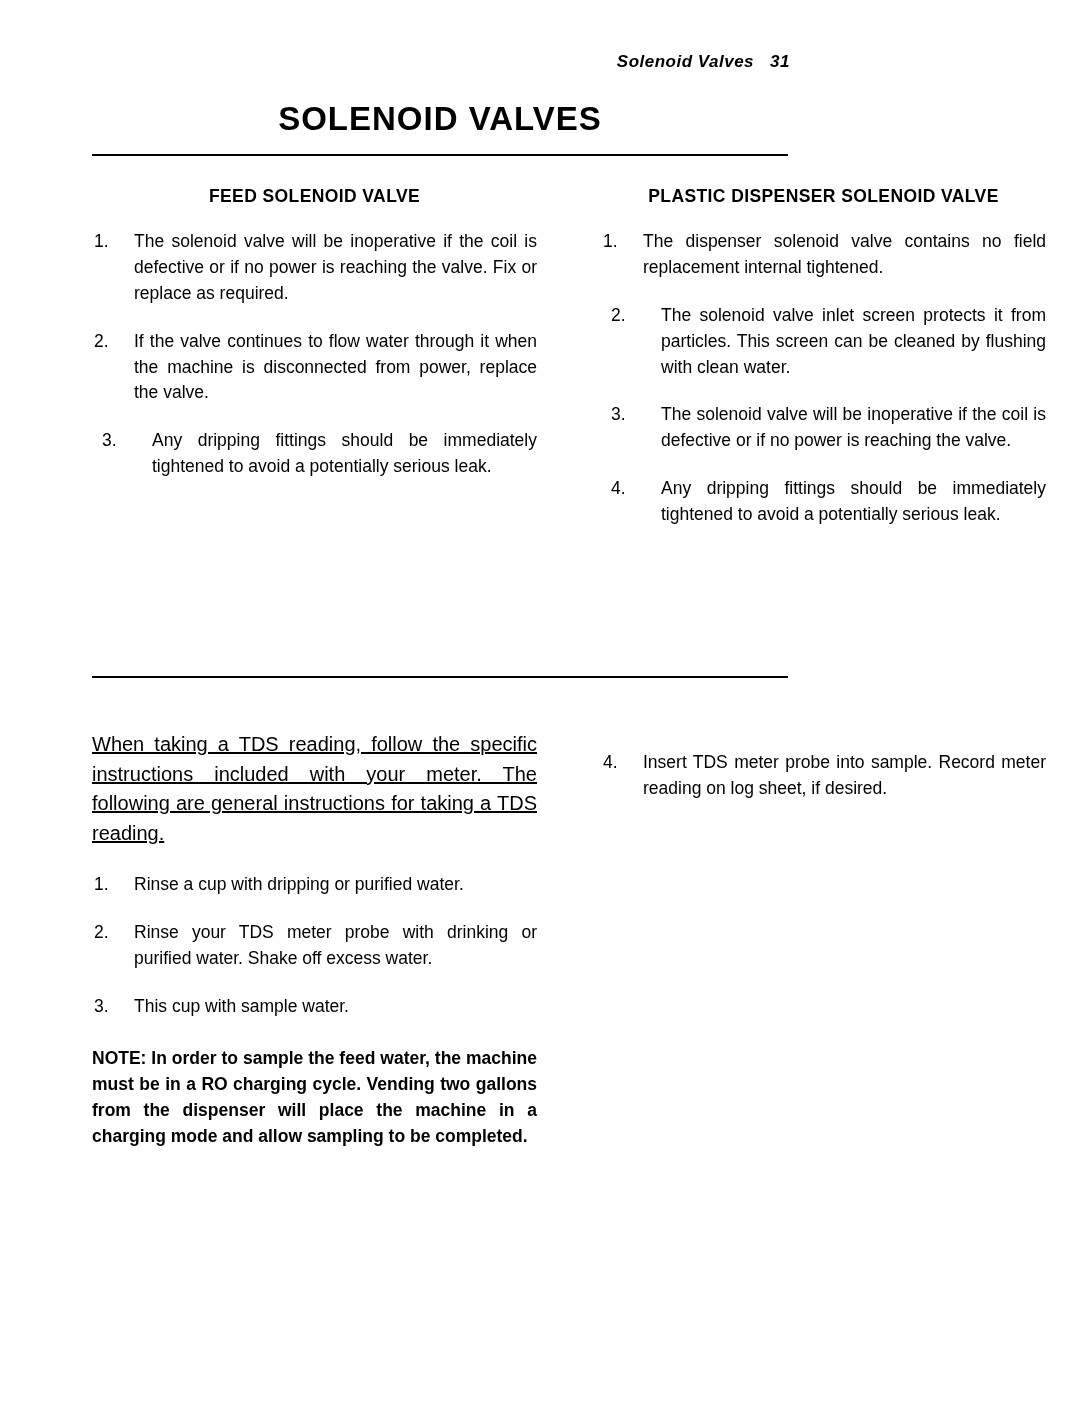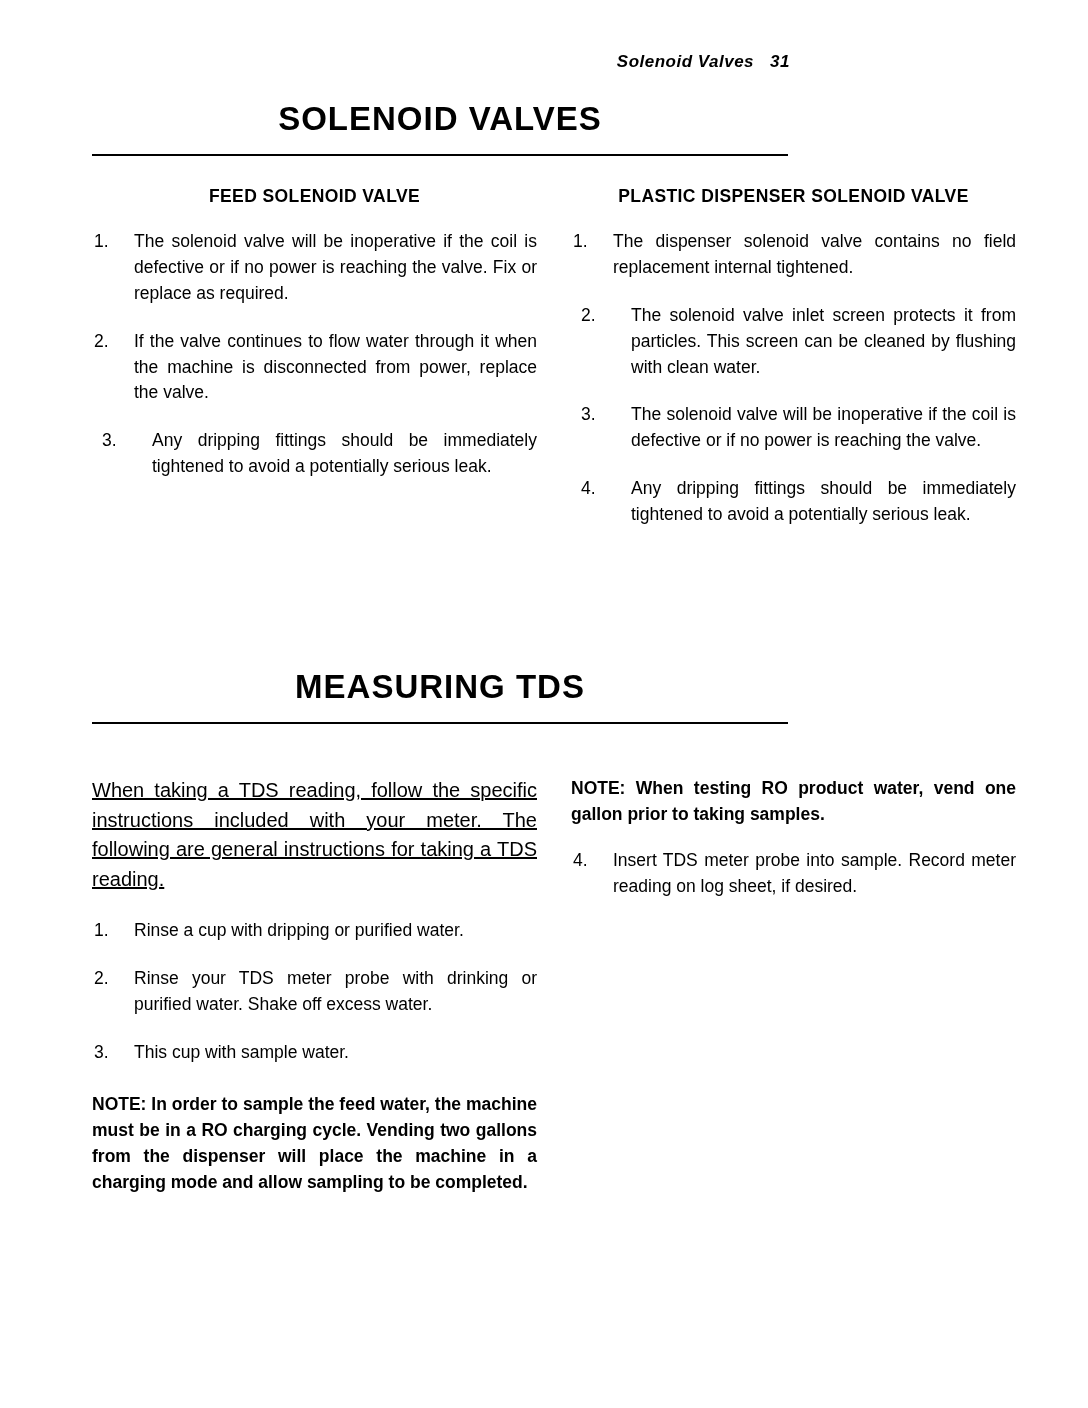--- a/index.html
+++ b/index.html
@@ -51,21 +51,21 @@
     padding: 0 0 8px 0;
   }
   .rule {
     border: 0;
     border-top: 2.5px solid #000;
     margin: 8px 0 0 0;
   }
   .cols {
     display: flex;
     flex-direction: row;
-    gap: 34px;
+    gap: 64px;
     margin-top: 30px;
   }
   .col {
     width: 445px;
     flex: 0 0 445px;
   }
   h2.sub-title {
     font-size: 17.5px;
     font-weight: bold;
     letter-spacing: 0.4px;
@@ -169,21 +169,20 @@
             <span class="num">4.</span>
             <span class="txt">Any dripping fittings should be immediately tightened to avoid a potentially serious leak.</span>
           </div>
         </div>
       </div>
 
     </div>
 
     <div class="spacer-big"></div>
 
-    <h1 class="section-title">MEASURING TDS</h1>
     <hr class="rule">
 
     <div class="cols tds-block">
 
       <div class="col">
         <p class="para">When taking a TDS reading, follow the specific instructions included with your meter. The following are general instructions for taking a TDS reading.</p>
         <div class="list">
           <div class="li">
             <span class="num">1.</span>
             <span class="txt">Rinse a cup with dripping or purified water.</span>
@@ -194,21 +193,20 @@
           </div>
           <div class="li">
             <span class="num">3.</span>
             <span class="txt">This cup with sample water.</span>
           </div>
         </div>
         <p class="note tds-left">NOTE: In order to sample the feed water, the machine must be in a RO charging cycle. Vending two gallons from the dispenser will place the machine in a charging mode and allow sampling to be completed.</p>
       </div>
 
       <div class="col">
-        <p class="note">NOTE: When testing RO product water, vend one gallon prior to taking samples.</p>
         <div class="list mt-sm">
           <div class="li">
             <span class="num">4.</span>
             <span class="txt">Insert TDS meter probe into sample. Record meter reading on log sheet, if desired.</span>
           </div>
         </div>
       </div>
 
     </div>
 

